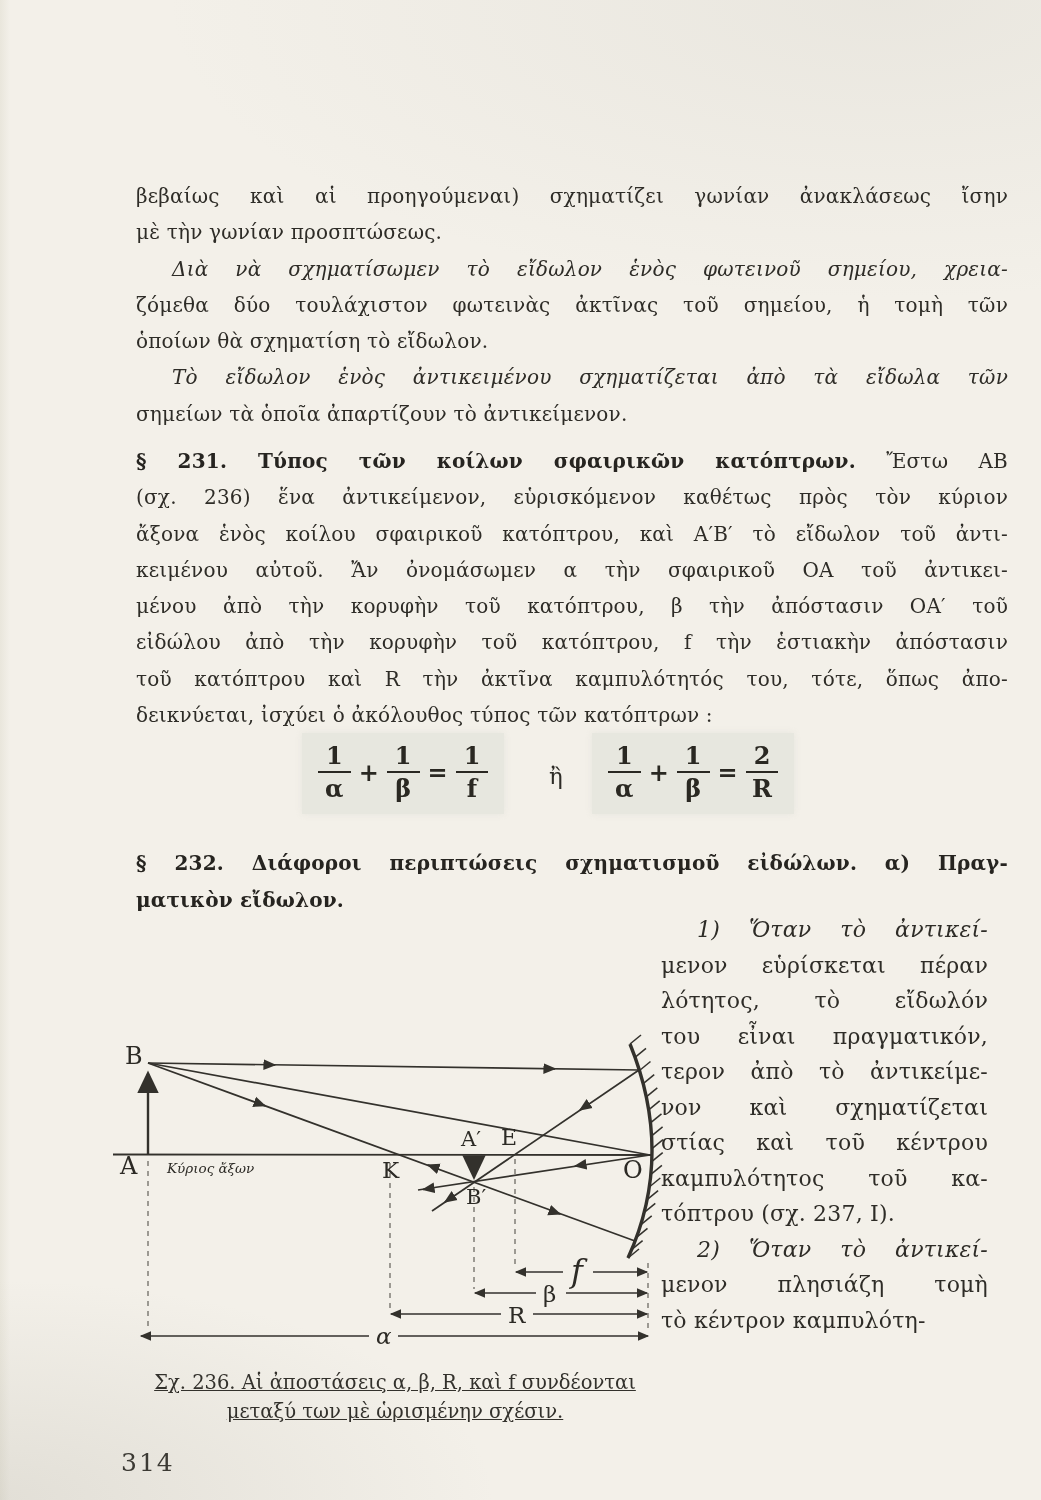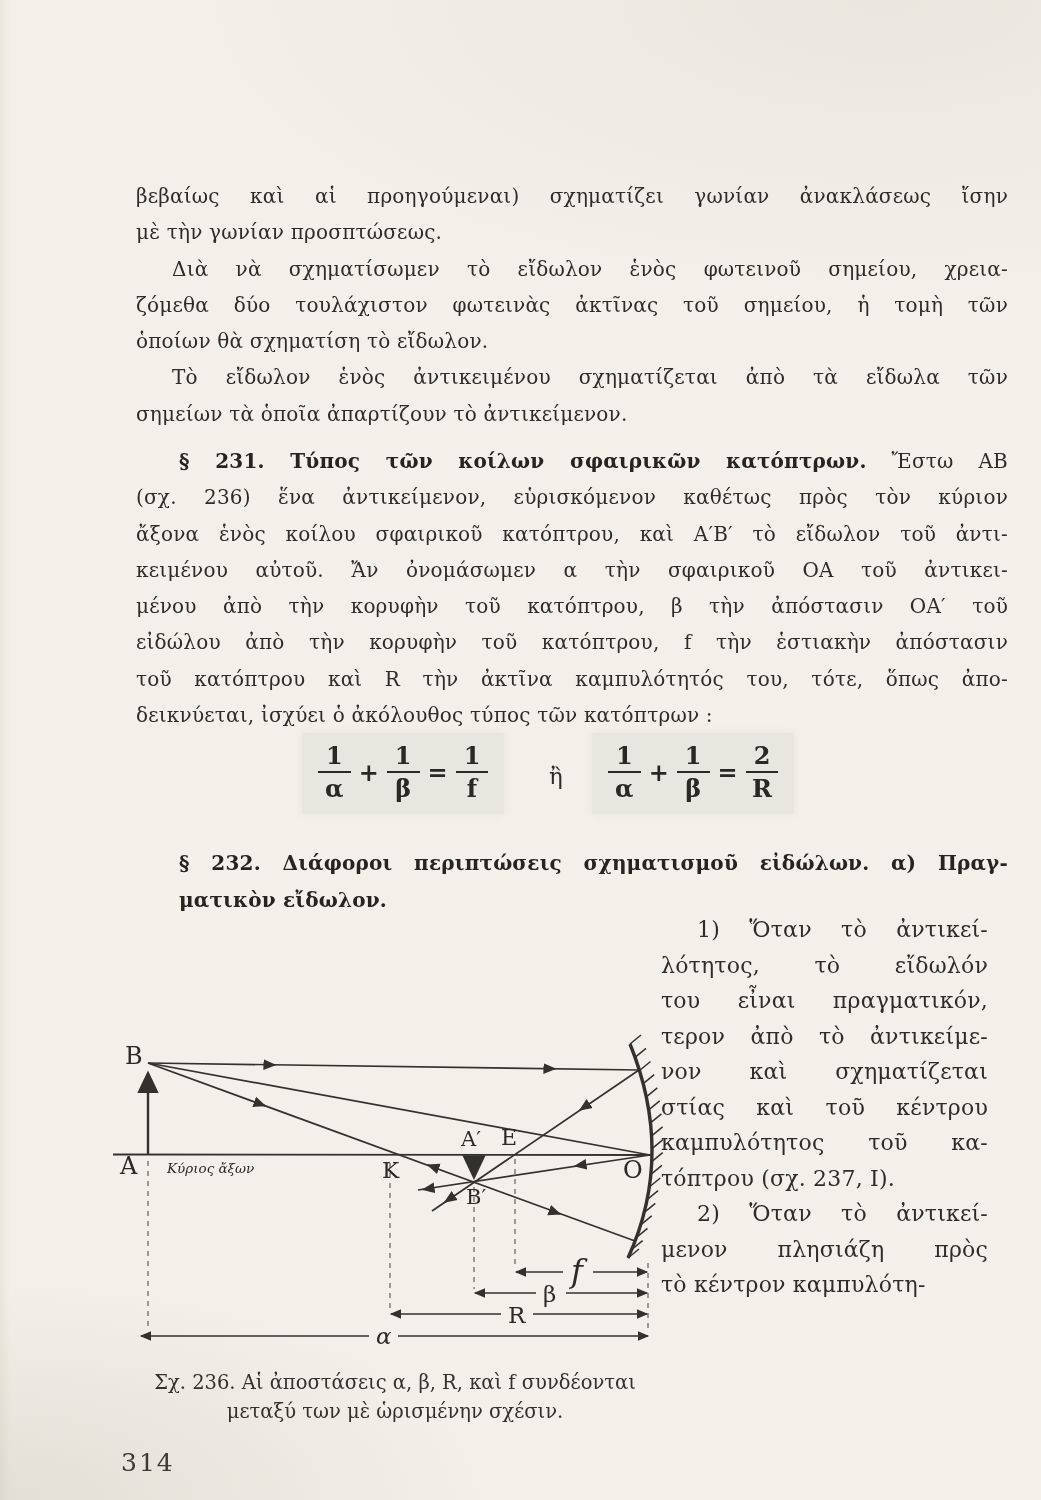--- a/index.html
+++ b/index.html
@@ -16,22 +16,22 @@
       radial-gradient(1200px 500px at 85% 0%, rgba(190,188,178,0.18), rgba(0,0,0,0) 60%),
       radial-gradient(900px 400px at 0% 100%, rgba(175,172,160,0.25), rgba(0,0,0,0) 55%),
       linear-gradient(90deg, #e9e6dc 0px, #f3f0e9 10px);
   }
   .abs{position:absolute;}
   .tl{
     text-align:justify;
     text-align-last:left;
   }
   .tl.just{text-align-last:justify;}
-  .tl.ind{text-indent:36px;}
-  .tl.bold, .bold{font-weight:bold;color:#262420;margin-left:43px;}
+  .tl.ind{text-indent:36px;font-style:italic;}
+  .tl.bold, .bold{font-weight:bold;color:#262420;}
   .main-block{
     left:136px;width:872px;
     font-size:20px;line-height:36.3px;
     letter-spacing:0.2px;
   }
   .right-block{
     left:661px;top:912px;width:327px;
     font-size:22px;line-height:35.5px;
     letter-spacing:0.2px;
   }
@@ -41,21 +41,21 @@
     display:flex;align-items:center;
     box-shadow:0 0 6px rgba(214,216,208,0.45);
   }
   .frac{display:inline-block;text-align:center;vertical-align:middle;font-weight:bold;font-size:24px;color:#2a2822;}
   .frac .num{display:block;border-bottom:2.4px solid #2a2822;padding:0 8px 2px;line-height:26px;}
   .frac .den{display:block;padding-top:3px;line-height:26px;}
   .fop{font-weight:bold;font-size:24px;margin:0 8px;color:#2a2822;}
   .conn{font-size:23px;color:#2e2c27;}
   .caption{
     left:128px;top:1368px;width:534px;
-    font-size:19.5px;line-height:29px;text-align:center;color:#33312c;
+    font-size:19.5px;line-height:29px;text-align:center;color:#33312c;text-decoration:underline;
   }
   .pagenum{left:121px;top:1448px;font-size:25px;color:#3c3a34;letter-spacing:2px;text-align:right;}
   svg text{font-family:"DejaVu Serif","Liberation Serif",serif;fill:#2c2a25;}
 </style>
 </head>
 <body>
 
 <div class="page">
 
   <div class="abs main-block" style="top:178px;">
@@ -119,29 +119,30 @@
     </div>
   </div>
 
   <div class="abs main-block" style="top:845px;line-height:37px;">
       <div class="tl just bold">§ 232. Διάφοροι περιπτώσεις σχηματισμοῦ εἰδώλων. α) Πραγ-</div>
       <div class="tl bold">ματικὸν εἴδωλον.</div>
     </div>
 
   <div class="abs right-block">
       <div class="tl just ind">1) Ὅταν τὸ ἀντικεί-</div>
+      <div class="tl just">μενον εὑρίσκεται πέραν</div>
       <div class="tl just">λότητος, τὸ εἴδωλόν</div>
       <div class="tl just">του εἶναι πραγματικόν,</div>
       <div class="tl just">τερον ἀπὸ τὸ ἀντικείμε-</div>
       <div class="tl just">νον καὶ σχηματίζεται</div>
       <div class="tl just">στίας καὶ τοῦ κέντρου</div>
       <div class="tl just">καμπυλότητος τοῦ κα-</div>
       <div class="tl">τόπτρου (σχ. 237, Ι).</div>
       <div class="tl just ind">2) Ὅταν τὸ ἀντικεί-</div>
-      <div class="tl just">μενον πλησιάζη πρὸς</div>
+      <div class="tl just">μενον πλησιάζη τομὴ</div>
       <div class="tl">τὸ κέντρον καμπυλότη-</div>
     </div>
 
   <svg class="abs" style="left:95px;top:1030px;" width="570" height="340" viewBox="0 0 570 340">
     <defs>
       <marker id="arr" viewBox="0 0 10 10" refX="8.5" refY="5" markerWidth="8" markerHeight="8" orient="auto-start-reverse">
         <path d="M0,1 L9.5,5 L0,9 z" fill="#33312c"></path>
       </marker>
       <marker id="arrBig" viewBox="0 0 10 10" refX="8" refY="5" markerWidth="10" markerHeight="10" orient="auto-start-reverse">
         <path d="M0,0.5 L9.5,5 L0,9.5 z" fill="#33312c"></path>

